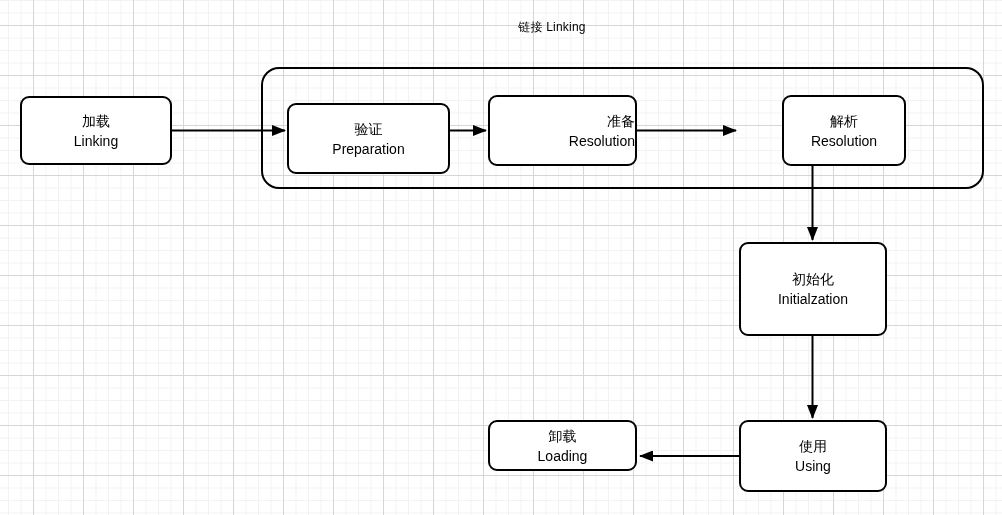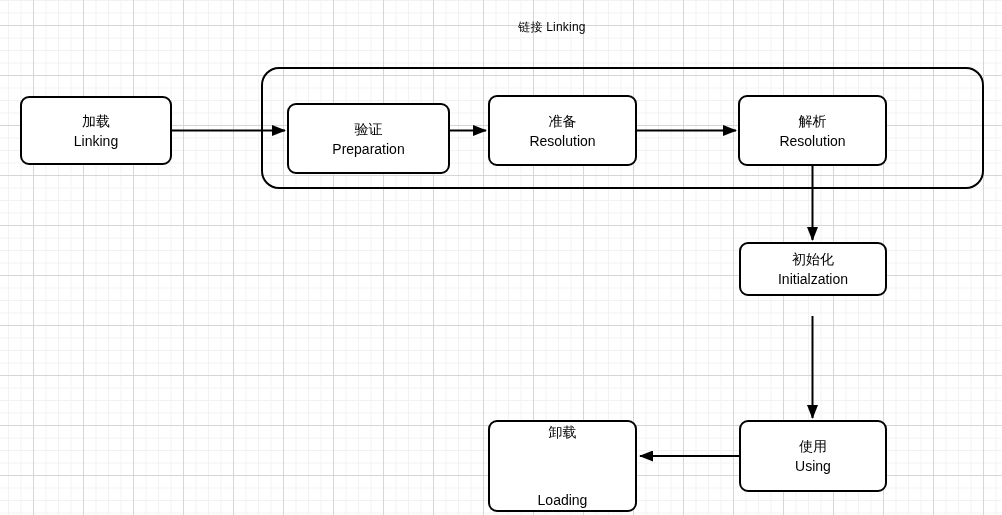--- a/index.html
+++ b/index.html
@@ -33,25 +33,25 @@
   }
   .node{
     position:absolute;display:flex;flex-direction:column;
     align-items:center;justify-content:center;
     border:2px solid var(--stroke);border-radius:9px;
     background:var(--node-fill);
     font-size:14px;line-height:20px;font-weight:500;text-align:center;
   }
   #node-loading       {left:20px;  top:96px;  width:152px;height:69px;}
   #node-verification  {left:287px; top:95px;  width:163px;height:71px;margin-top:8px;}
-  #node-preparation   {left:488px; top:95px;  width:149px;height:71px;}
-  #node-resolution    {left:738px; top:95px;  width:149px;height:71px;}
-  #node-initialization{left:739px; top:242px; width:148px;height:54px;justify-content:center;}
+  #node-preparation   {left:488px; top:95px;  width:149px;height:71px;align-items:flex-end;}
+  #node-resolution    {left:782px; top:95px;  width:124px;height:71px;}
+  #node-initialization{left:739px; top:242px; width:148px;height:94px;justify-content:center;}
   #node-using         {left:739px; top:420px; width:148px;height:72px;}
-  #node-unloding      {left:488px; top:420px; width:149px;height:92px;justify-content:space-between;}
+  #node-unloding      {left:488px; top:420px; width:149px;height:51px;}
   svg.edges{position:absolute;left:0;top:0;width:1002px;height:515px;pointer-events:none;}
   svg.edges g{pointer-events:stroke;}
   svg.edges path{stroke:var(--stroke);stroke-width:2;fill:none;}
 </style>
 </head>
 <body>
 
 <div class="diagram-title">链接 Linking</div>
 
 <div class="group"></div>

